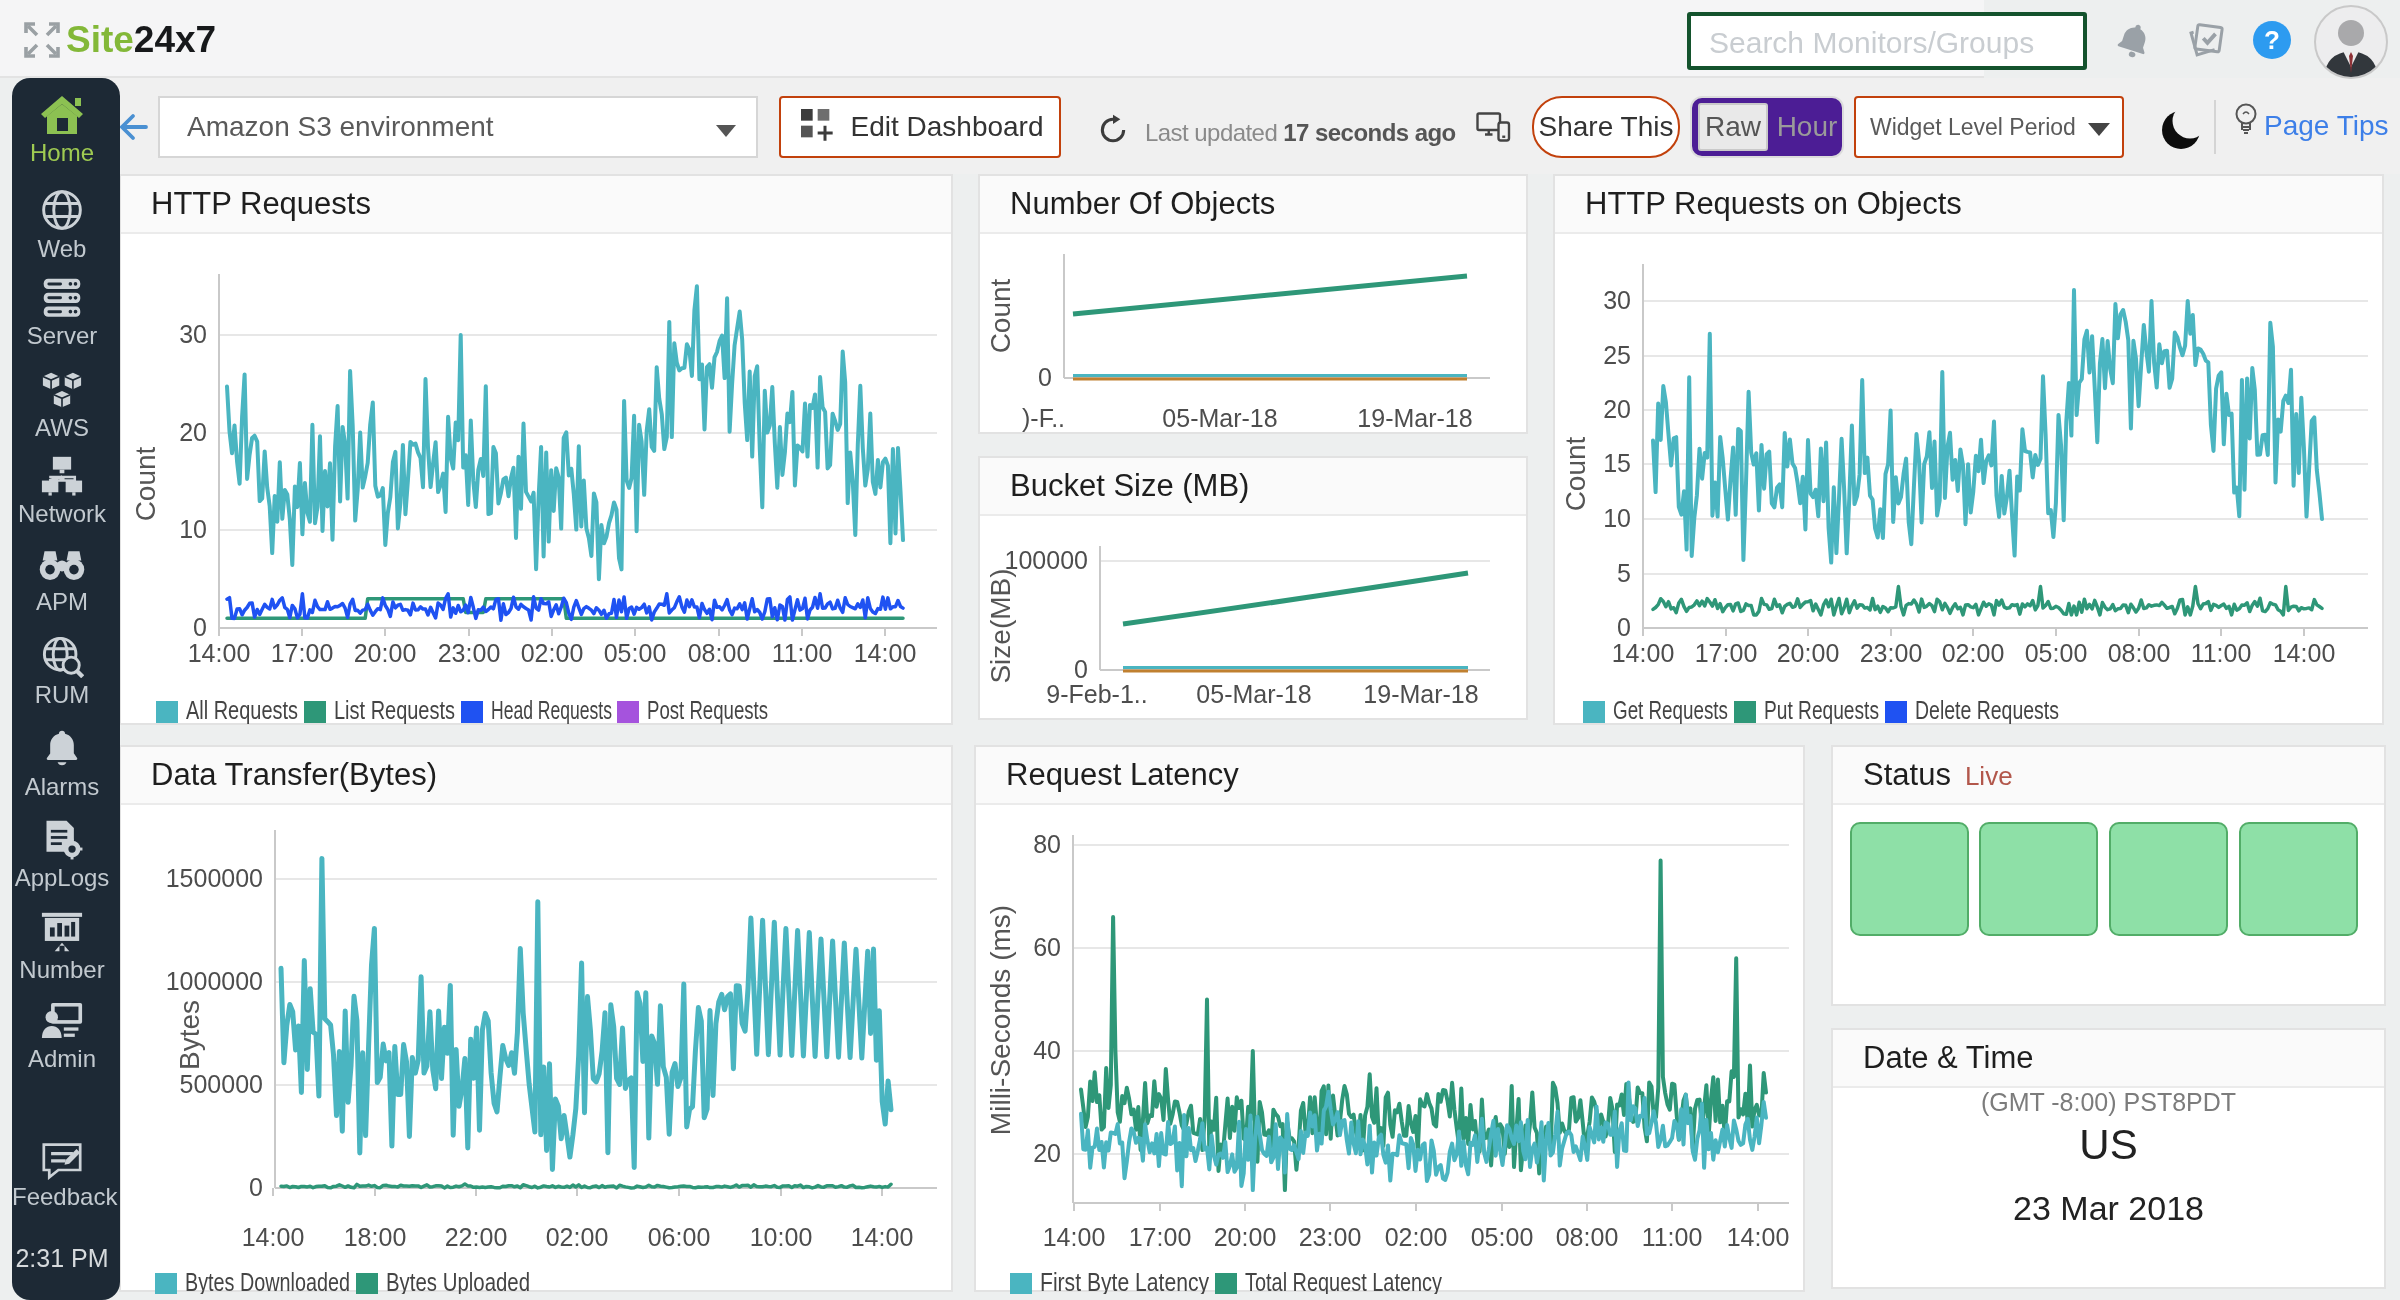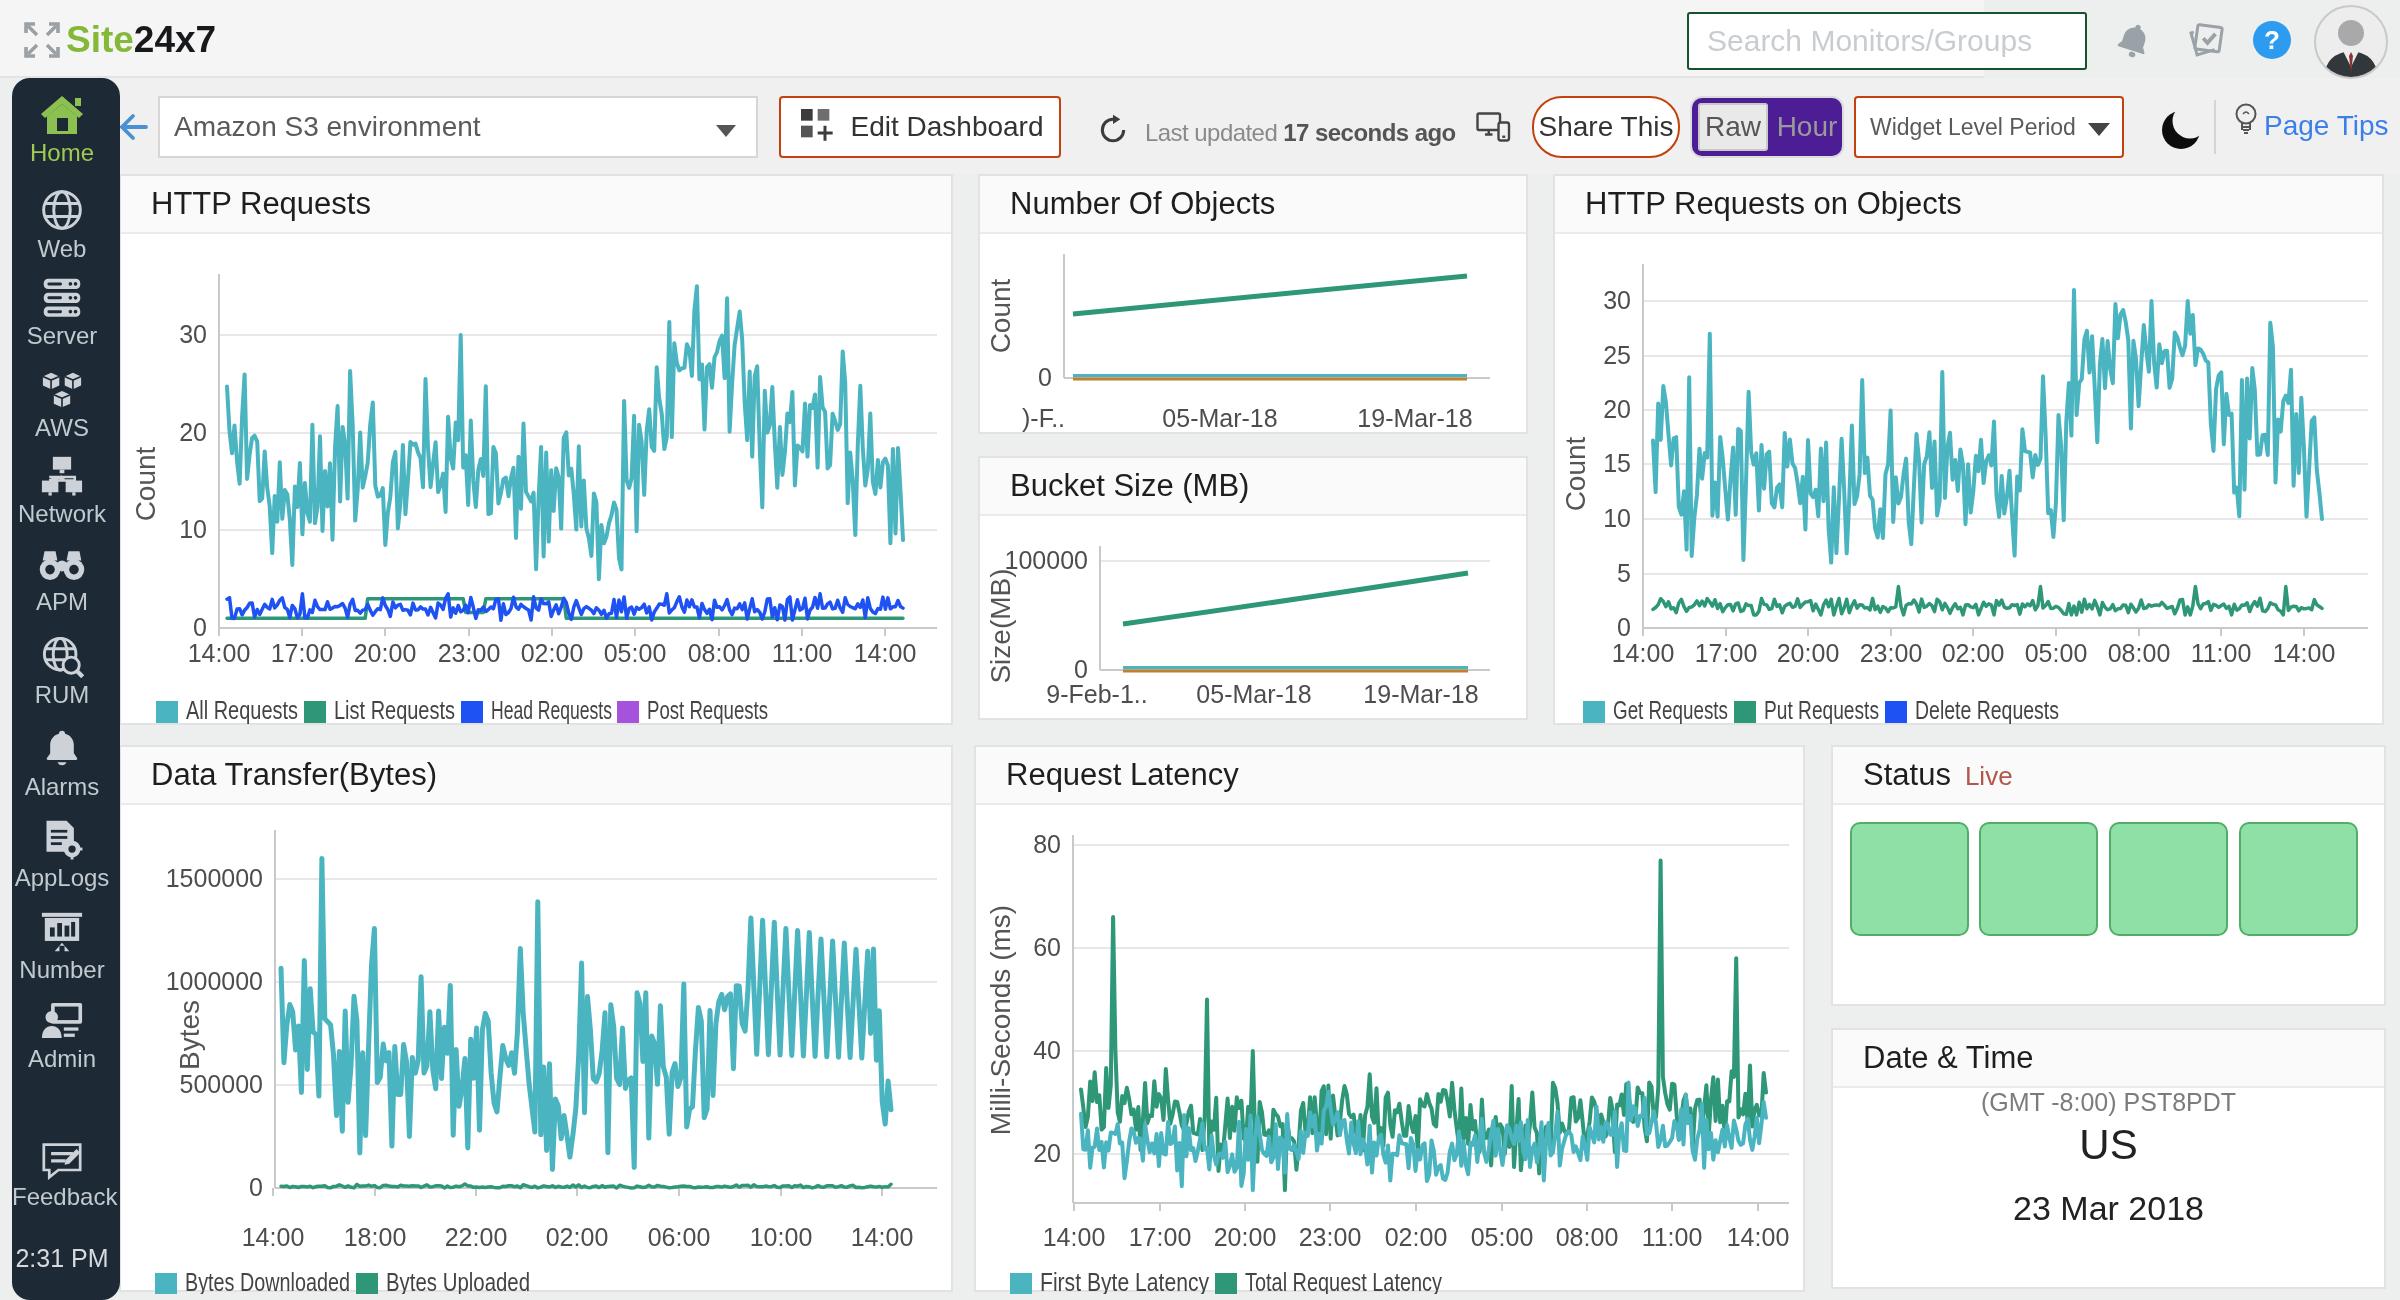--- a/index.html
+++ b/index.html
@@ -5,40 +5,40 @@
 * { margin:0; padding:0; box-sizing:border-box; }
 html,body { width:2400px; height:1300px; overflow:hidden; background:#edefef;
   font-family:"Liberation Sans", sans-serif; }
 .topbar { position:absolute; left:0; top:0; width:1984px; height:78px;
   background:#f5f5f6; border-bottom:2px solid #e3e3e3; z-index:5; }
 .logo { position:absolute; left:66px; top:19px; font-size:37px; font-weight:bold;
   letter-spacing:0px; color:#17191b; }
 .logo .g { color:#83b838; }
 .expand-ic { position:absolute; left:24px; top:22px; }
 .search { position:absolute; left:1687px; top:12px; width:400px; height:58px;
-  background:#fff; border:2px solid #14532d; border-radius:3px;
+  background:#fff; border:4px solid #14532d; border-radius:3px;
   color:#c9cdd1; padding-left:18px; line-height:54px; font-size:30px; }
 .hicon { position:absolute; top:18px; }
 .helpc { position:absolute; left:2253px; top:21px; width:38px; height:38px;
   border-radius:50%; background:#2d9bf0; color:#fff; font-size:26px; font-weight:bold;
   text-align:center; line-height:38px; }
 .avatar { position:absolute; left:2314px; top:5px; width:74px; height:74px;
   border-radius:50%; background:#ededee; border:2px solid #c9c9c9; overflow:hidden; }
 .sidebar { position:absolute; left:12px; top:78px; width:108px; height:1222px;
   background:#1d2935; z-index:4;border-radius:18px; }
 .nav { position:absolute; width:100px; text-align:center; color:#c2c9cf; }
 .nav .lbl { font-size:24px; margin-top:3px; }
 .nav.active { color:#93c259; }
 .nav svg { display:block; margin:0 auto; }
 .timelbl { position:absolute; width:100px; text-align:center; color:#d6dadd; font-size:25px; top:1166px; }
 .toolbar { position:absolute; left:100px; top:78px; width:2300px; height:96px;
   background:#f0f0f0; }
 .backarr { position:absolute; left:119px; top:96px; width:30px; height:62px; }
 .selbox { position:absolute; left:158px; top:96px; width:600px; height:62px; background:#fff;
-  border:2px solid #d6d6d6; font-size:28px; white-space:nowrap; color:#5a5a5a; line-height:58px; padding-left:14px; }
+  border:2px solid #d6d6d6; font-size:28px; white-space:nowrap; color:#5a5a5a; line-height:58px; padding-left:27px; }
 .selbox .tri { position:absolute; right:20px; top:27px; width:0; height:0;
   border-left:10px solid transparent; border-right:10px solid transparent; border-top:12px solid #555; }
 .btn { position:absolute; height:62px; background:#fff; border:2px solid #c2410c;
   border-radius:4px; font-size:28px; color:#333; text-align:center; white-space:nowrap; }
 .editbtn { left:779px; top:96px; width:282px; line-height:58px; }
 .lastupd { position:absolute; left:1097px; top:114px; font-size:24px; letter-spacing:-0.55px; color:#8a8a8a; white-space:nowrap; }
 .lastupd b { color:#555; }
 .sharebtn { left:1532px; top:96px; width:148px; line-height:58px;border-radius:30px; }
 .seg { position:absolute; left:1690px; top:96px; width:154px; height:62px; background:#4c1d95;
   border:2px solid #dcdcdc; border-radius:12px; }

